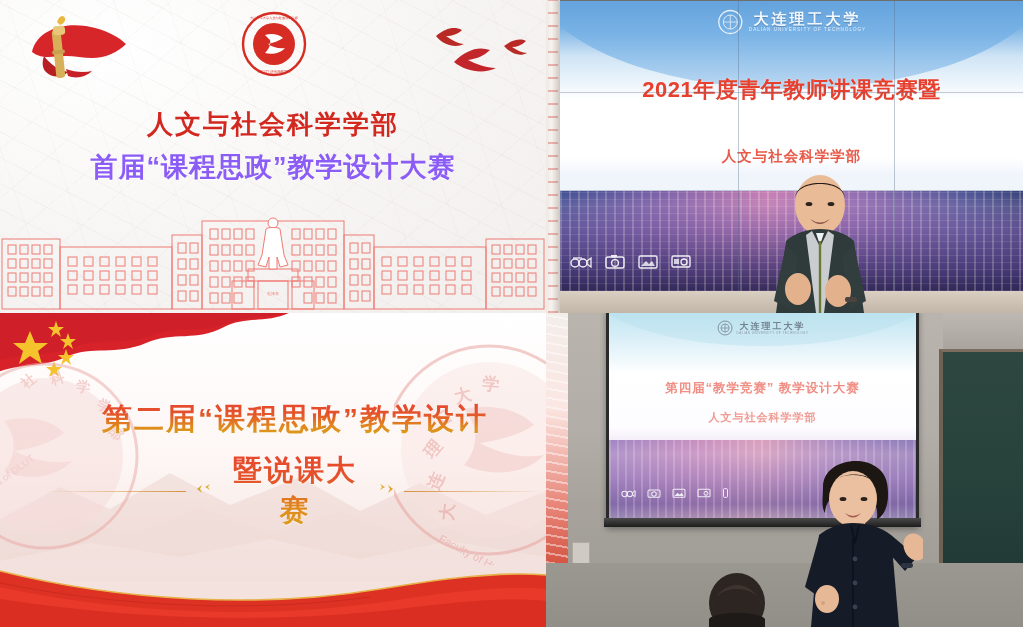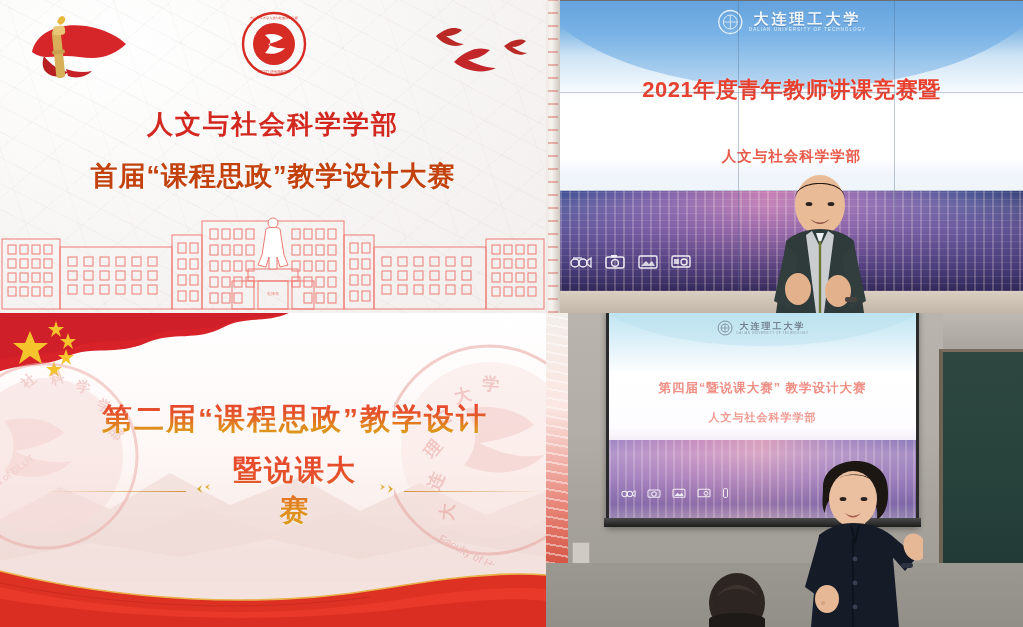--- a/index.html
+++ b/index.html
@@ -35,22 +35,22 @@
   .p1 .titles{
     position:absolute;left:0;right:0;top:108px;text-align:center;
     font-family:"Liberation Sans","DejaVu Sans",sans-serif;
   }
   .p1 .t-line1{
     font-size:26px;font-weight:bold;letter-spacing:2px;line-height:1.25;
     color:#d2281f;
     text-shadow:0 1px 0 rgba(255,255,255,.8);
   }
   .p1 .t-line2{
-    font-size:27px;font-weight:bold;letter-spacing:1px;line-height:1.3;margin-top:18px;
-    color:#c2410c;
+    font-size:27px;font-weight:bold;letter-spacing:1px;line-height:1.3;margin-top:9px;
+    color:#8b5cf6;
     text-shadow:0 1px 0 rgba(255,255,255,.8);
   }
   
   .campus{position:absolute;left:0;bottom:0;width:546px;height:100px;}
 
   
   .p2{background:#6e6e6e;}
   .p2 .wallL{position:absolute;left:0;top:0;width:14px;height:100%;
     background:linear-gradient(90deg,#efe9e4,#f6f2ee 40%,#cfc7c0);}
   .p2 .wallL .stripe{position:absolute;left:2px;top:0;width:10px;height:100%;
@@ -595,21 +595,21 @@
               <circle cx="8" cy="8" r="4" fill="none" stroke="#67727f" stroke-width=".7"></circle>
               <path d="M3.5 8 h9 M8 3.5 v9" stroke="#67727f" stroke-width=".7"></path>
             </svg>
           </span>
           <span style="display:flex;flex-direction:column;align-items:center;">
             <span class="cn">大连理工大学</span>
             <span class="en">DALIAN UNIVERSITY OF TECHNOLOGY</span>
           </span>
         </div>
 
-        <div class="s-title">第四届“暨说课大赛” 教学设计大赛</div>
+        <div class="s-title">第四届“教学竞赛” 教学设计大赛</div>
         <div class="s-sub">人文与社会科学学部</div>
 
         <div class="s-city"></div>
 
         <div class="s-icons">
           <span>
             <svg width="15" height="10" viewBox="0 0 22 15">
                 <circle cx="5" cy="9" r="4" fill="none" stroke="#fff" stroke-width="1.6"></circle>
                 <circle cx="13" cy="9" r="4" fill="none" stroke="#fff" stroke-width="1.6"></circle>
                 <path d="M17 7 l4-3 v9 l-4-3z" fill="none" stroke="#fff" stroke-width="1.5"></path>

